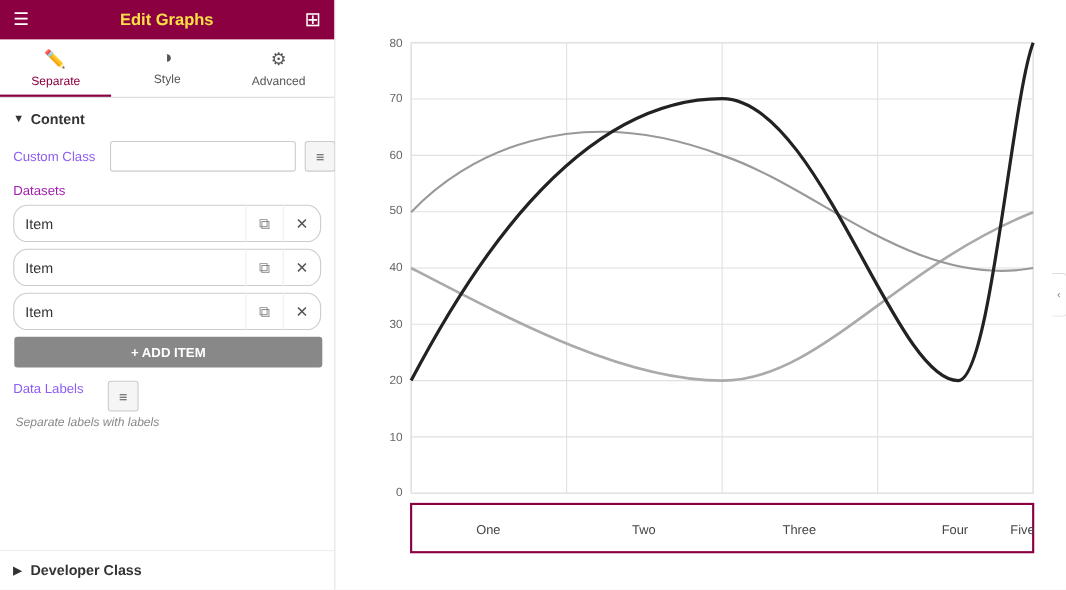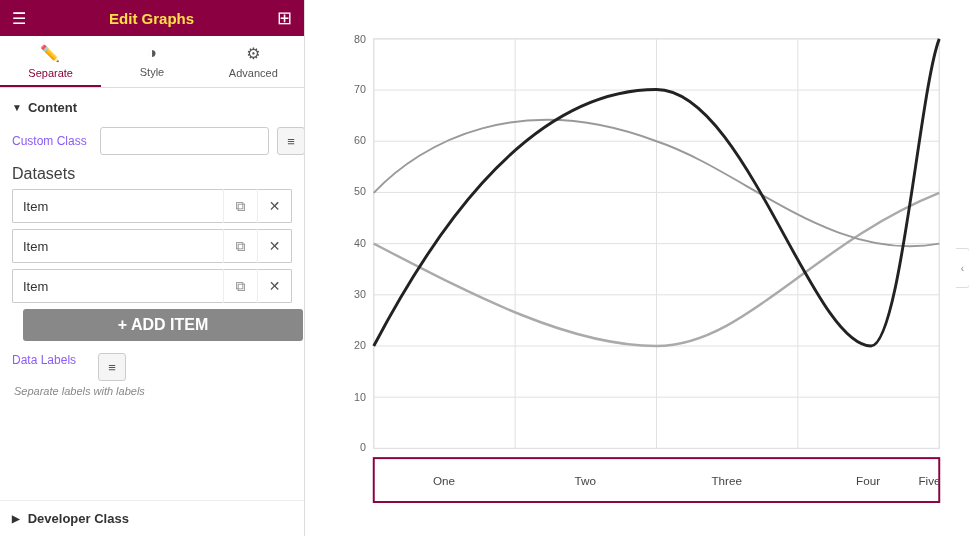--- a/index.html
+++ b/index.html
@@ -117,31 +117,31 @@
       align-items: center;
       justify-content: center;
       cursor: pointer;
       font-size: 13px;
       color: #555;
       flex-shrink: 0;
     }
 
     
     .datasets-label {
-      font-size: 16px;
-      color: #404040;
+      font-size: 12px;
+      color: #a21caf;
       margin-bottom: 6px;
     }
 
     
     .dataset-item {
       display: flex;
       align-items: center;
       border: 1px solid #ccc;
-      border-radius: 1px;
+      border-radius: 13px;
       margin-bottom: 6px;
       background: #fff;
       height: 34px;
     }
     .dataset-item-label {
       flex: 1;
       padding: 0 10px;
       font-size: 13px;
       color: #333;
     }
@@ -164,23 +164,23 @@
       align-items: center;
       justify-content: center;
       gap: 6px;
       width: 100%;
       padding: 7px;
       background: #888;
       color: #fff;
       border: none;
       border-radius: 3px;
       cursor: pointer;
-      font-size: 16px;
+      font-size: 12px;
       font-weight: bold;
-      margin: 6px 11px 12px;
+      margin: 6px 1px 12px;
     }
 
     
     .data-labels-row {
       display: flex;
       gap: 6px;
       margin-bottom: 4px;
     }
     .data-labels-input {
       flex: 1;

